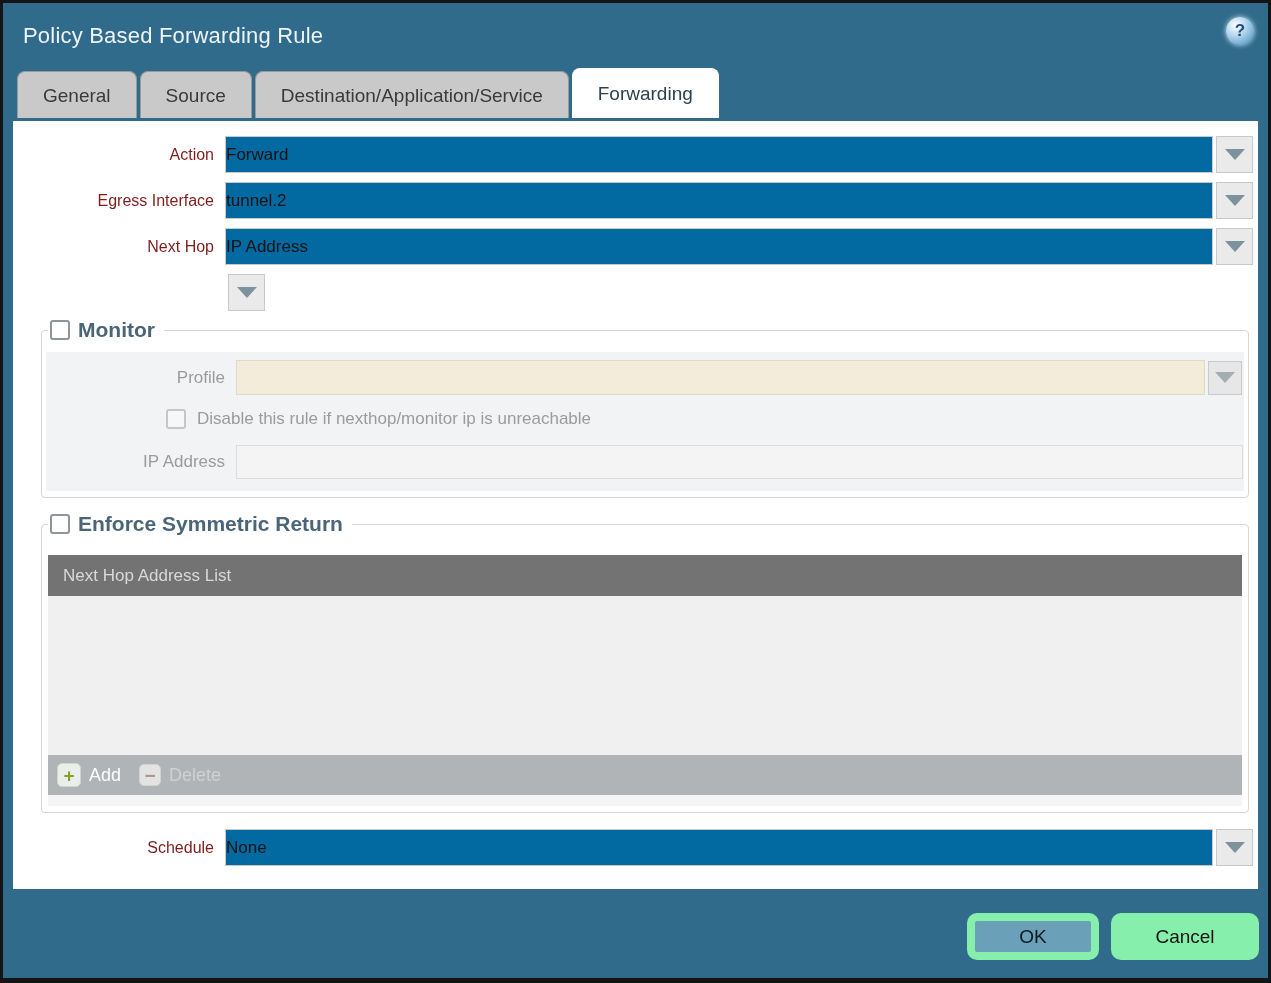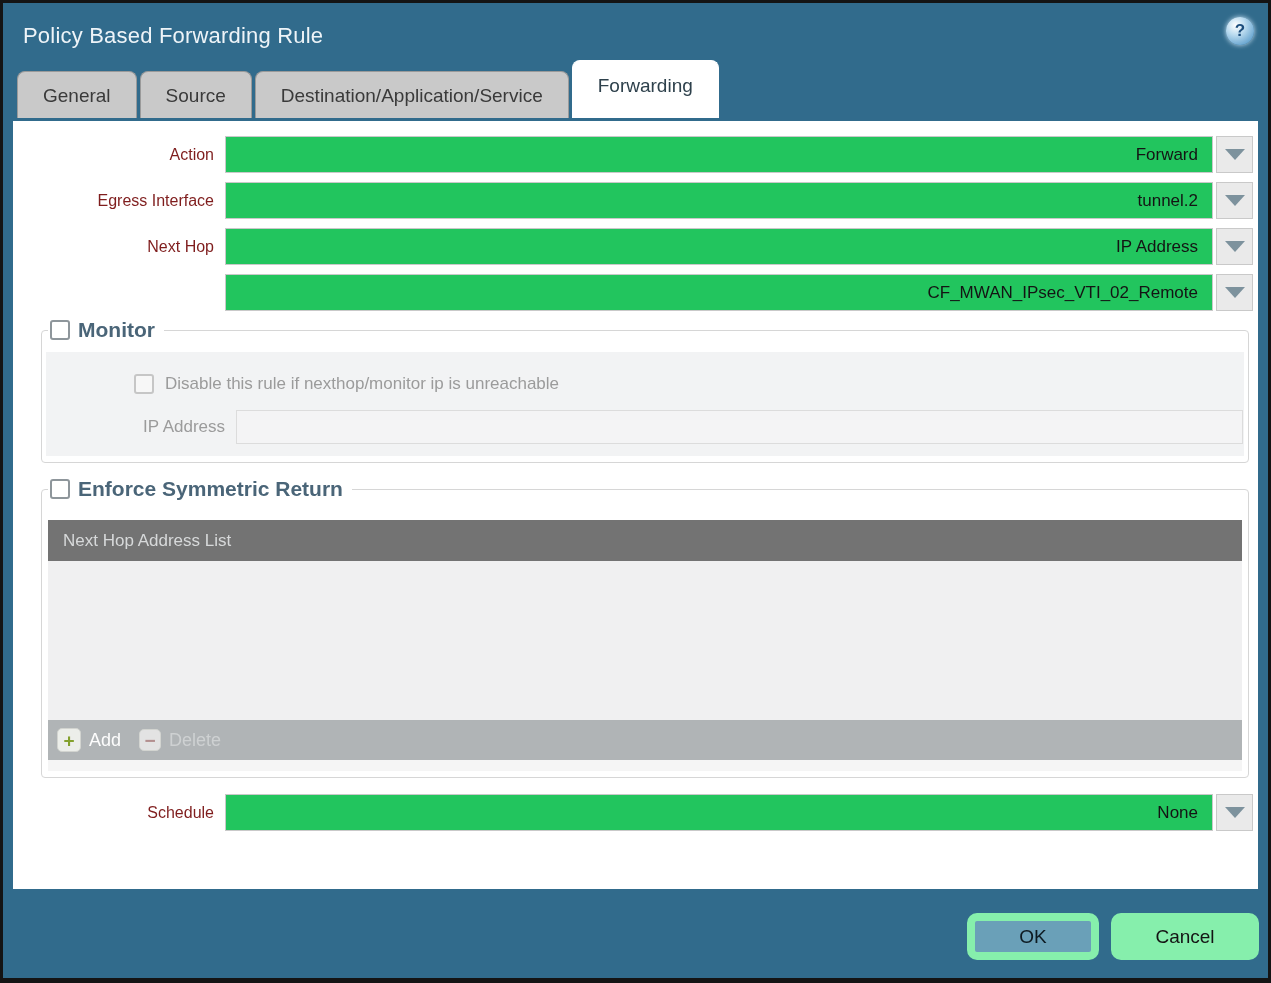--- a/index.html
+++ b/index.html
@@ -23,38 +23,38 @@
   }
   
   .tabs{ display:flex; align-items:flex-end; height:50px; padding-left:14px; }
   .tab{
     height:47px; line-height:47px; padding:0 25px; margin-right:3px;
     background:#c9c9c9; border:1px solid #9a9a9a; border-bottom:none;
     border-radius:8px 8px 0 0; font-size:19px; color:#3a3a3a; cursor:pointer;
     white-space:nowrap;
   }
   .tab.active{
-    height:58px; line-height:50px; background:#ffffff; color:#2e414c;
+    height:50px; line-height:50px; background:#ffffff; color:#2e414c;
     border-color:#ffffff; position:relative; z-index:2;
   }
   
   .content{
     position:absolute; left:10px; right:10px; top:118px; height:768px;
     background:#ffffff; padding-top:15px;
   }
   .form-row{ display:flex; align-items:center; margin-bottom:9px; }
   .form-label{
     width:212px; text-align:right; padding-right:11px;
     font-size:16px; color:#7f1d1d; flex:none;
   }
   .input{
     width:988px; height:37px; flex:none;
-    border:1px solid #c9c9c9; background:#22c55e;
-    display:flex; align-items:center; padding:0 14px;
-    font-size:17px; color:#141414;justify-content:flex-end;
+    border:1px solid #c9c9c9; background:#0369a1;
+    display:flex; align-items:center; padding:0 0;
+    font-size:17px; color:#141414;
   }
   .dd-btn{
     width:37px; height:37px; margin-left:3px; flex:none;
     background:#eaeaea; border:1px solid #c9c9c9;
     display:flex; align-items:center; justify-content:center; cursor:pointer;
   }
   .dd-arrow{
     width:0; height:0;
     border-left:10px solid transparent; border-right:10px solid transparent;
     border-top:11px solid #7d929d;
@@ -80,21 +80,21 @@
   .m-row{ display:flex; align-items:center; }
   .m-label{
     width:190px; text-align:right; padding-right:11px;
     font-size:17px; color:#9b9b9b; flex:none;
   }
   .profile-input{
     width:969px; height:35px; flex:none;
     background:#f3ecdb; border:1px solid #e0d9c6;
   }
   .dd-btn.sm{ width:34px; height:34px; background:#e7e7e7; }
-  .disable-row{ margin:14px 0 16px 88px; display:flex; align-items:center; }
+  .disable-row{ margin:14px 0 16px 120px; display:flex; align-items:center; }
   .checkbox.disabled{ border-color:#c6c6c6; background:#f7f7f7; cursor:default; }
   .disable-text{ margin-left:11px; font-size:17px; color:#9b9b9b; }
   .ip-input{
     width:1007px; height:34px; flex:none;
     background:#f4f4f5; border:1px solid #dcdcdc;
   }
   
   .groupbox.symmetric{ margin-top:26px; padding-top:30px; }
   .nh-table{ margin:0 2px; }
   .nh-header{
@@ -176,34 +176,40 @@
       <div class="input">
         <span>IP Address</span>
       </div>
       <div class="dd-btn">
         <span class="dd-arrow"></span>
       </div>
     </div>
 
     <div class="form-row">
       <div class="form-label"></div>
-      <div class="input">
-        <span>CF_MWAN_IPsec_VTI_02_Remote</span>
-      </div>
       <div class="dd-btn">
         <span class="dd-arrow"></span>
       </div>
     </div>
 
     <div class="groupbox">
       <div class="legend">
         <span class="checkbox"></span>
         <span class="legend-text">Monitor</span>
       </div>
       <div class="monitor-panel">
+        <div class="m-row">
+          <div class="m-label">Profile</div>
+          <div class="profile-input">
+            <span></span>
+          </div>
+          <div class="dd-btn sm disabled">
+            <span class="dd-arrow"></span>
+          </div>
+        </div>
         <div class="disable-row">
           <span class="checkbox disabled"></span>
           <span class="disable-text">Disable this rule if nexthop/monitor ip is unreachable</span>
         </div>
         <div class="m-row">
           <div class="m-label">IP Address</div>
           <div class="ip-input">
             <span></span>
           </div>
         </div>

